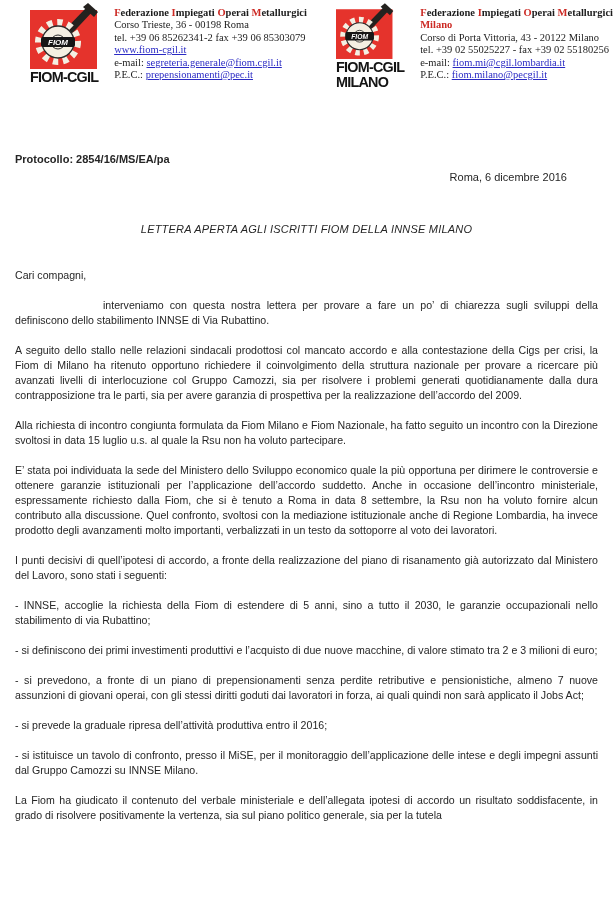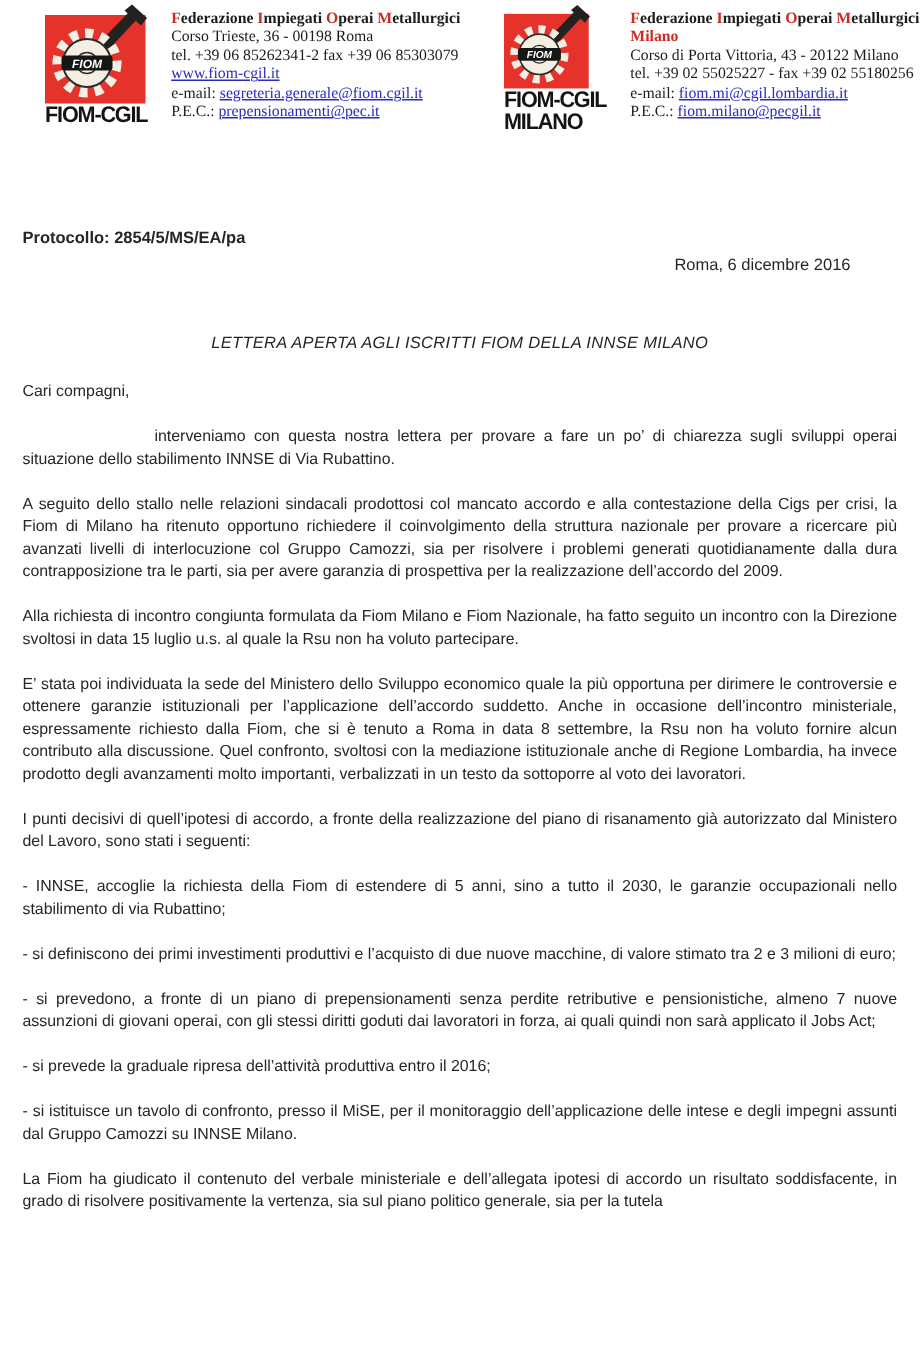--- a/index.html
+++ b/index.html
@@ -36,21 +36,21 @@
   .branch{color:var(--brand-red);font-weight:bold;}
   a.link{color:var(--link-blue);text-decoration:underline;cursor:pointer;}
   
   .protocol{margin:64px 15px 0;font-size:11px;font-weight:bold;}
   .dateline{margin:6px 46px 0 0;text-align:right;font-size:11px;}
   .letter-title{
     margin-top:40px;text-align:center;font-style:italic;font-size:11px;
     letter-spacing:.2px;
   }
   
-  .letter-body{margin:19px 15px 0;font-size:10.6px;}
+  .letter-body{margin:33px 15px 0;font-size:10.6px;}
   .salutation{line-height:15px;}
   p.para{margin:15px 0 0;line-height:15px;text-align:justify;text-justify:inter-word;}
   p.para.indent{text-indent:88px;}
 </style>
 </head>
 <body>
 
 <div class="page">
 
   <div class="header">
@@ -103,29 +103,29 @@
         <div>tel. +39 02 55025227 - fax +39 02 55180256</div>
         <div><span>e-mail:</span>
              <a class="link">fiom.mi@cgil.lombardia.it</a></div>
         <div><span>P.E.C.:</span>
              <a class="link">fiom.milano@pecgil.it</a></div>
       </div>
     </div>
 
   </div>
 
-  <div class="protocol">Protocollo: 2854/5/MS/EA/pa</div>
+  <div class="protocol">Protocollo: 2854/16/MS/EA/pa</div>
   <div class="dateline">Roma, 6 dicembre 2016</div>
 
   <div class="letter-title">LETTERA APERTA AGLI ISCRITTI FIOM DELLA INNSE MILANO</div>
 
   <div class="letter-body">
     <div class="salutation">Cari compagni,</div>
     <div>
-        <p class="para indent">interveniamo con questa nostra lettera per provare a fare un po’ di chiarezza sugli sviluppi operai situazione dello stabilimento INNSE di Via Rubattino.</p>
+        <p class="para indent">interveniamo con questa nostra lettera per provare a fare un po’ di chiarezza sugli sviluppi della definiscono dello stabilimento INNSE di Via Rubattino.</p>
         <p class="para">A seguito dello stallo nelle relazioni sindacali prodottosi col mancato accordo e alla contestazione della Cigs per crisi, la Fiom di Milano ha ritenuto opportuno richiedere il coinvolgimento della struttura nazionale per provare a ricercare più avanzati livelli di interlocuzione col Gruppo Camozzi, sia per risolvere i problemi generati quotidianamente dalla dura contrapposizione tra le parti, sia per avere garanzia di prospettiva per la realizzazione dell’accordo del 2009.</p>
         <p class="para">Alla richiesta di incontro congiunta formulata da Fiom Milano e Fiom Nazionale, ha fatto seguito un incontro con la Direzione svoltosi in data 15 luglio u.s. al quale la Rsu non ha voluto partecipare.</p>
         <p class="para">E’ stata poi individuata la sede del Ministero dello Sviluppo economico quale la più opportuna per dirimere le controversie e ottenere garanzie istituzionali per l’applicazione dell’accordo suddetto. Anche in occasione dell’incontro ministeriale, espressamente richiesto dalla Fiom, che si è tenuto a Roma in data 8 settembre, la Rsu non ha voluto fornire alcun contributo alla discussione. Quel confronto, svoltosi con la mediazione istituzionale anche di Regione Lombardia, ha invece prodotto degli avanzamenti molto importanti, verbalizzati in un testo da sottoporre al voto dei lavoratori.</p>
         <p class="para">I punti decisivi di quell’ipotesi di accordo, a fronte della realizzazione del piano di risanamento già autorizzato dal Ministero del Lavoro, sono stati i seguenti:</p>
         <p class="para">- INNSE, accoglie la richiesta della Fiom di estendere di 5 anni, sino a tutto il 2030, le garanzie occupazionali nello stabilimento di via Rubattino;</p>
         <p class="para">- si definiscono dei primi investimenti produttivi e l’acquisto di due nuove macchine, di valore stimato tra 2 e 3 milioni di euro;</p>
         <p class="para">- si prevedono, a fronte di un piano di prepensionamenti senza perdite retributive e pensionistiche, almeno 7 nuove assunzioni di giovani operai, con gli stessi diritti goduti dai lavoratori in forza, ai quali quindi non sarà applicato il Jobs Act;</p>
         <p class="para">- si prevede la graduale ripresa dell’attività produttiva entro il 2016;</p>
         <p class="para">- si istituisce un tavolo di confronto, presso il MiSE, per il monitoraggio dell’applicazione delle intese e degli impegni assunti dal Gruppo Camozzi su INNSE Milano.</p>
         <p class="para">La Fiom ha giudicato il contenuto del verbale ministeriale e dell’allegata ipotesi di accordo un risultato soddisfacente, in grado di risolvere positivamente la vertenza, sia sul piano politico generale, sia per la tutela</p>

